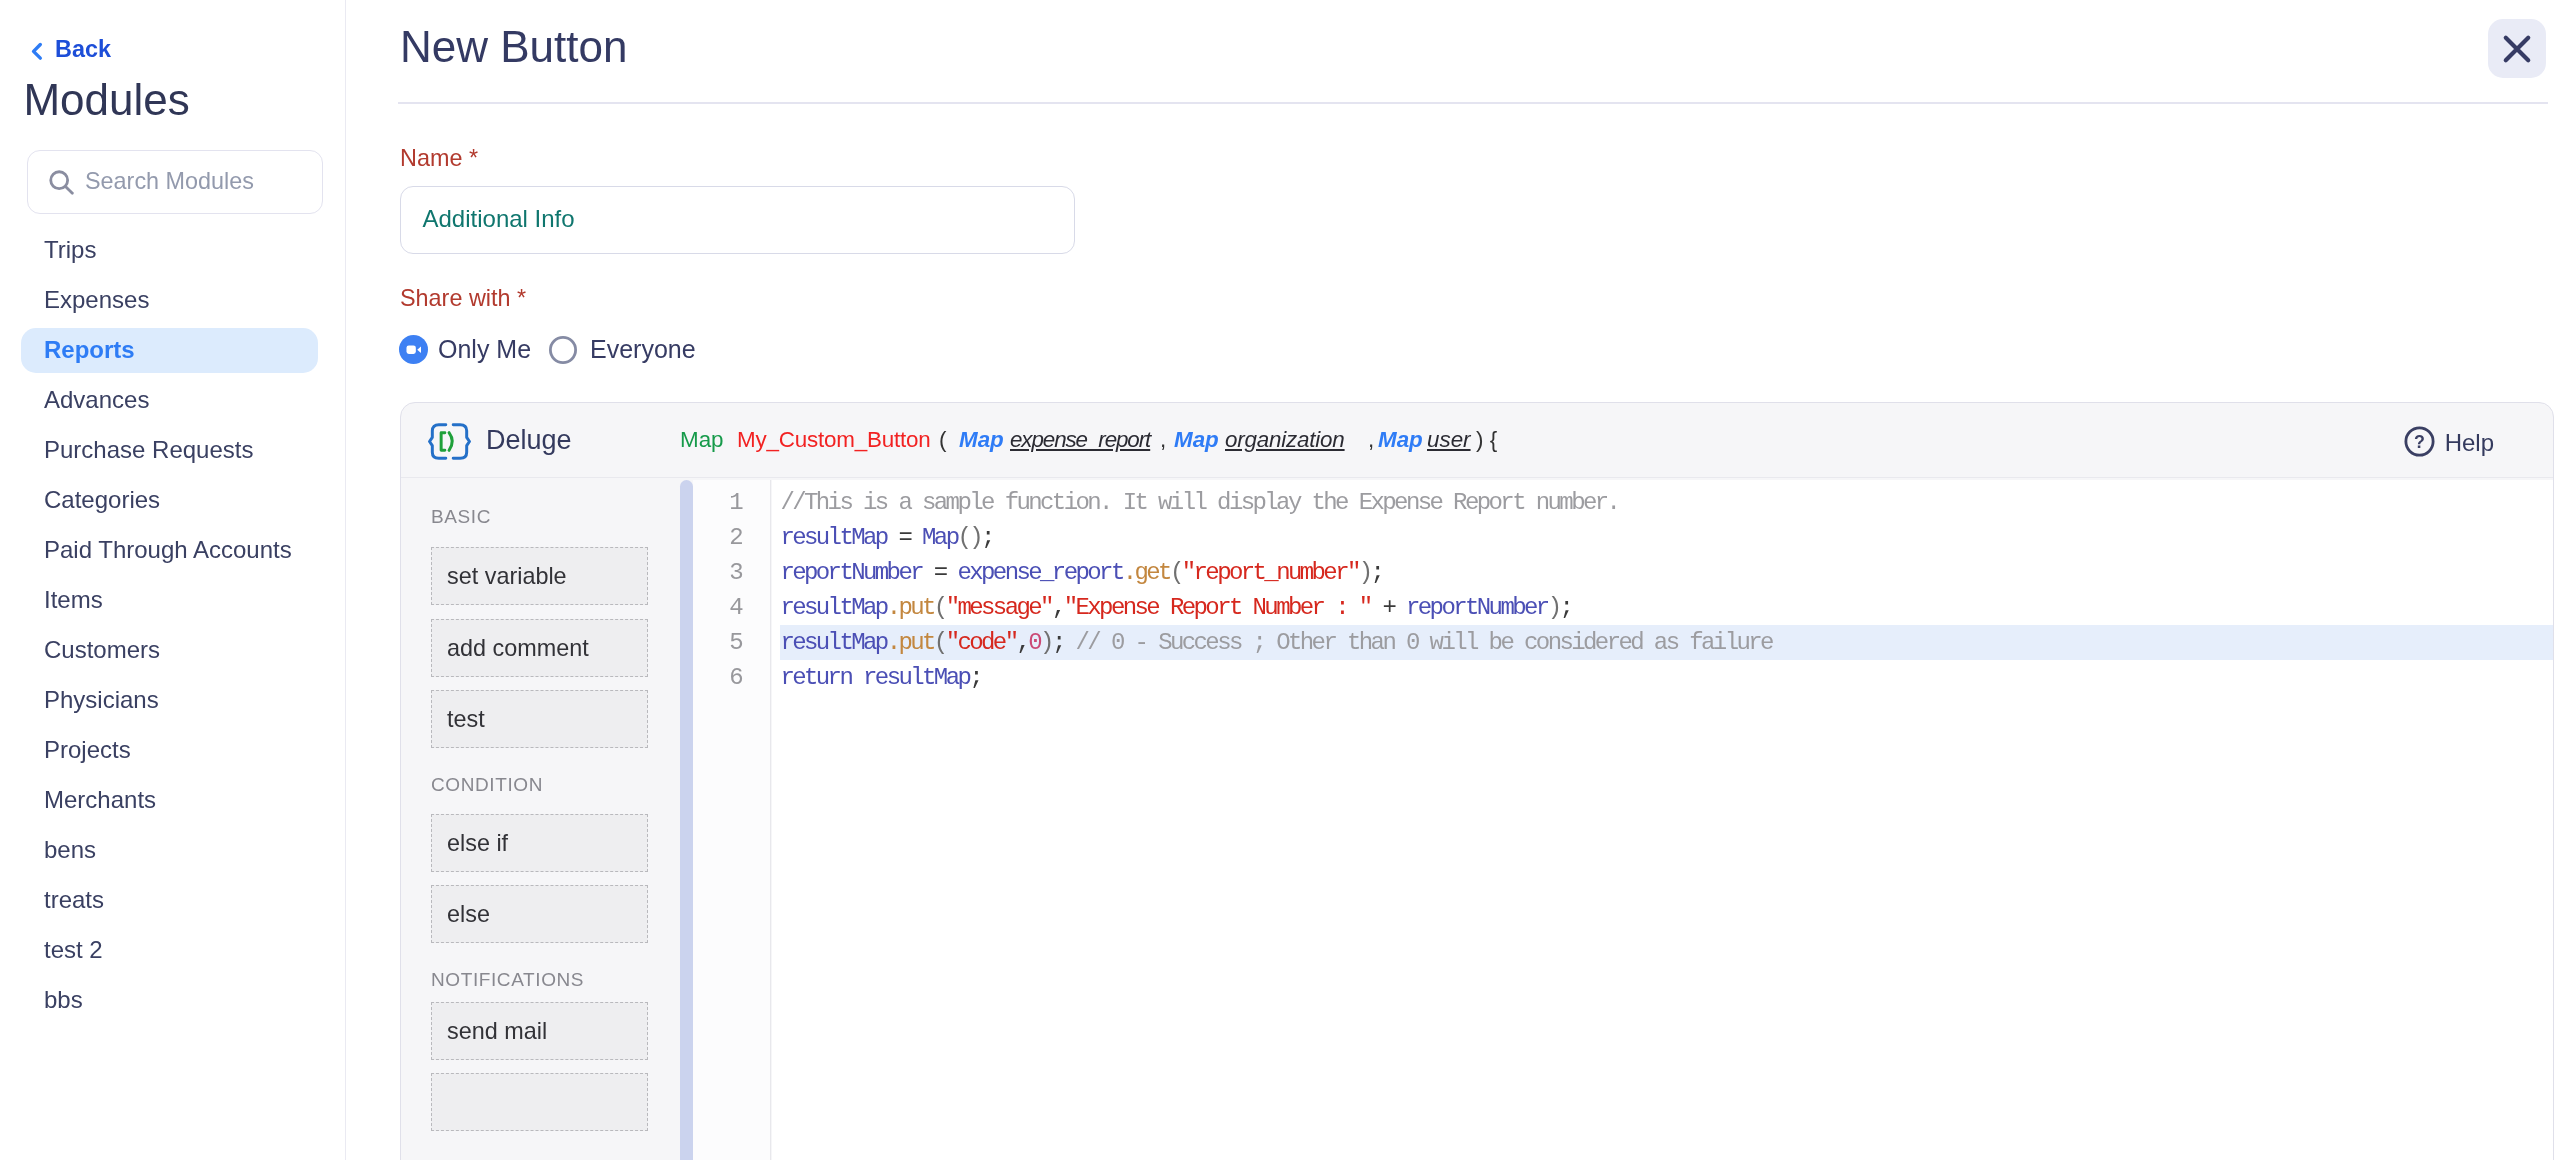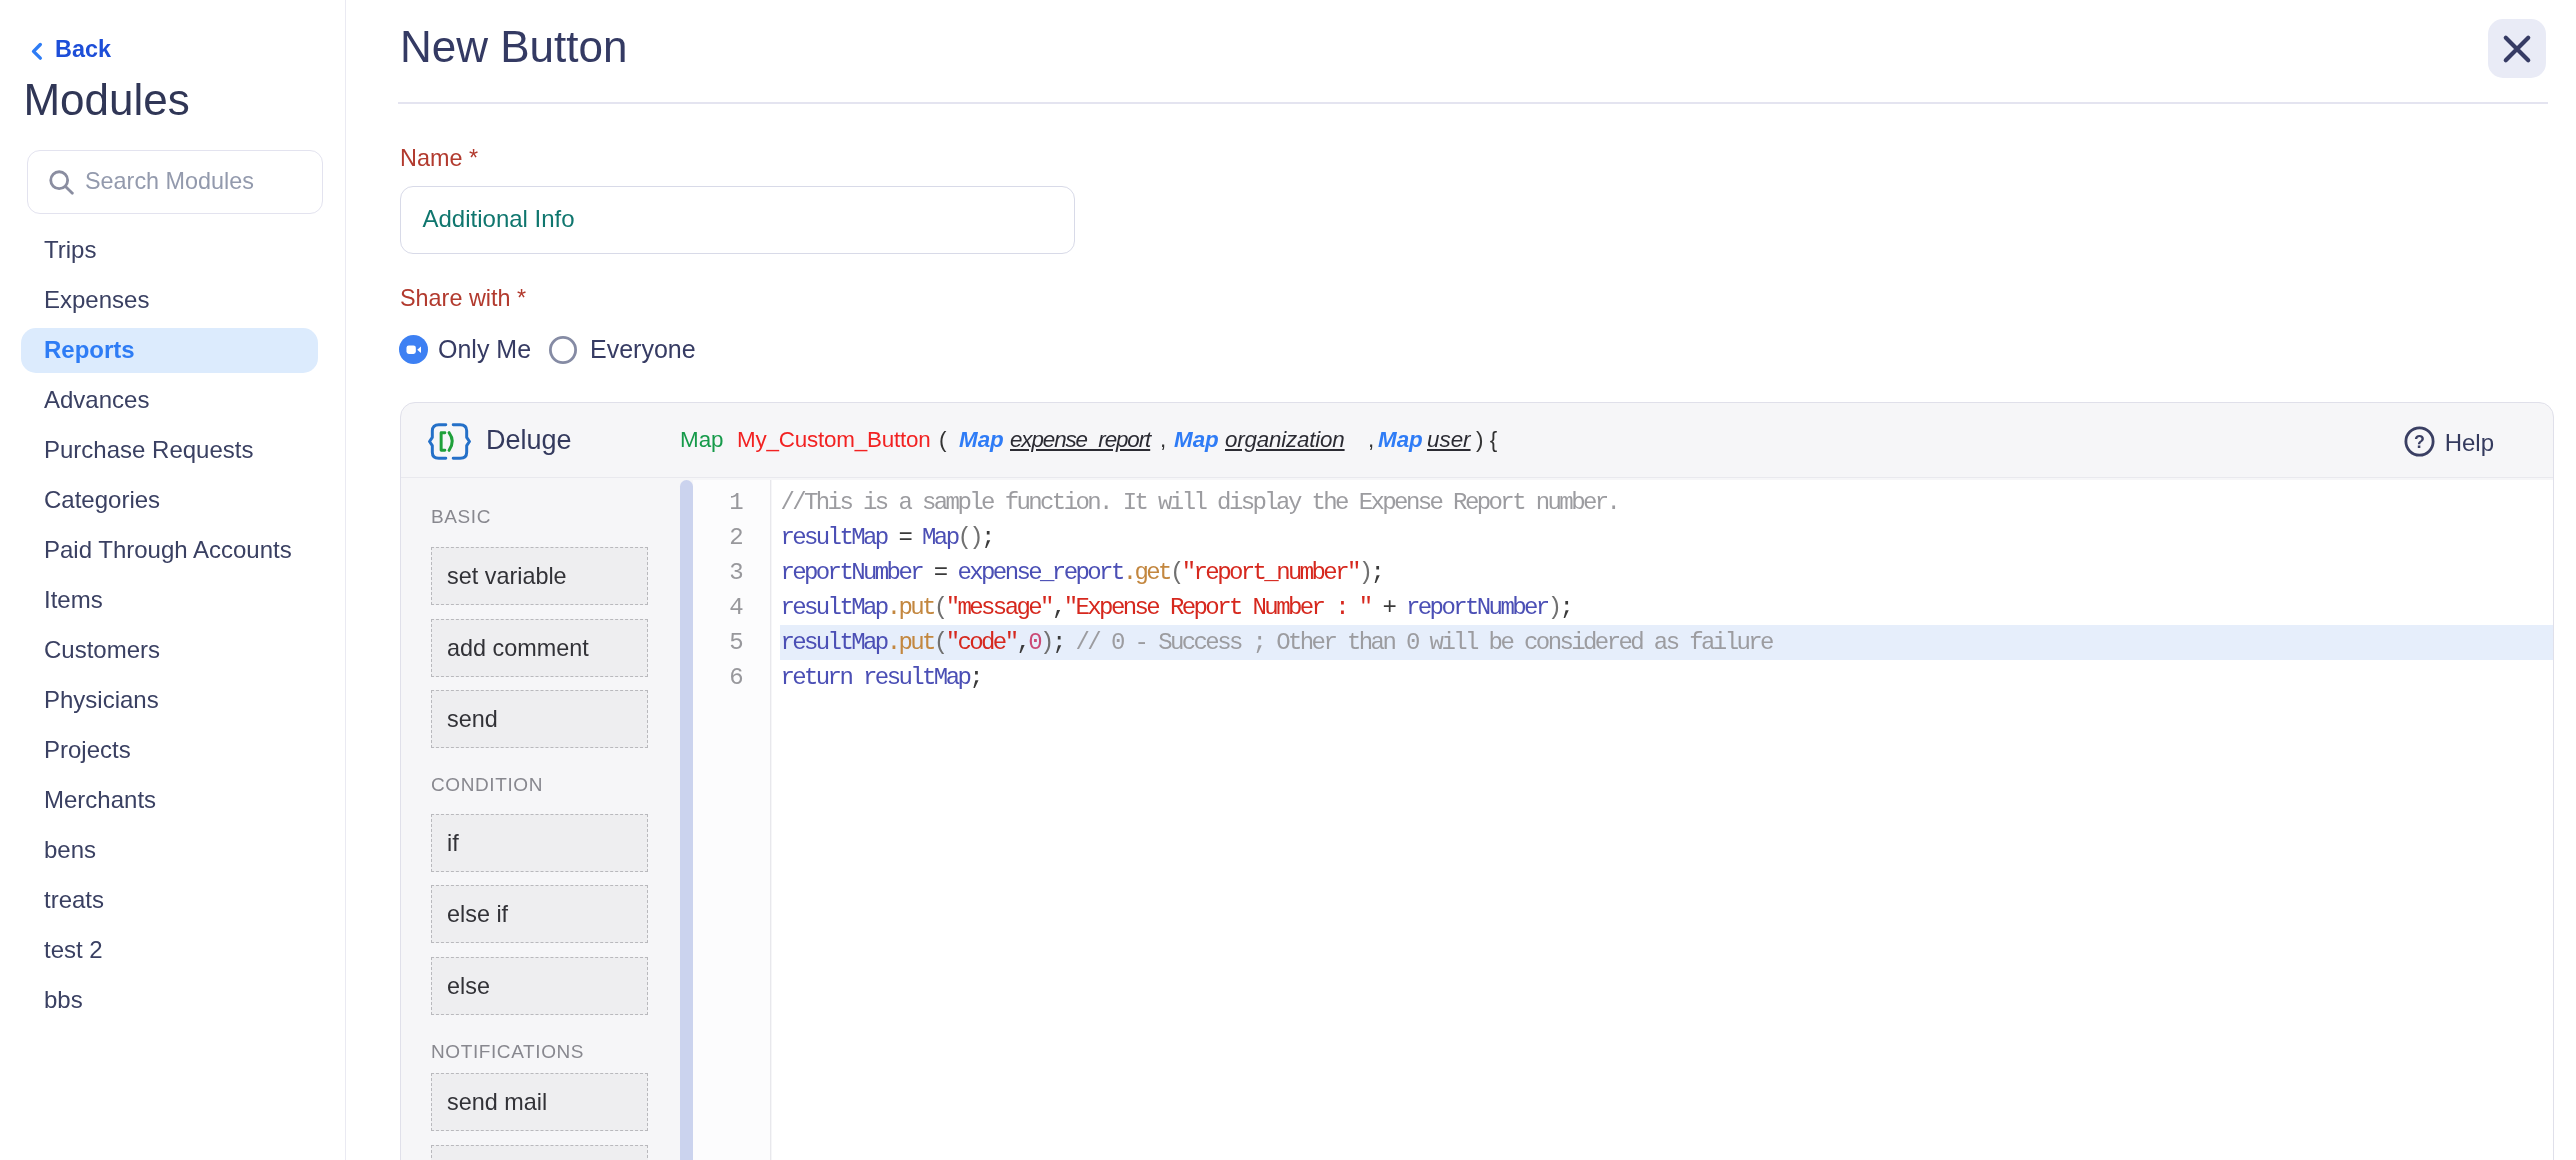--- a/index.html
+++ b/index.html
@@ -145,23 +145,22 @@
       </div>
     <div id="help"><svg style="vertical-align:-6.5px;margin-right:9.3px;font-size:26px" width="31" height="31" viewBox="0 0 33 33" fill="none">
           <circle cx="16.5" cy="16.5" r="14.5" stroke="#3a3f63" stroke-width="3"></circle>
           <text x="16.5" y="23" text-anchor="middle" font-size="19" font-weight="700" fill="#3a3f63" font-family="Liberation Sans">?</text>
         </svg>Help</div>
   </div>
   <div id="palette">
     <div class="plabel" style="margin:26px 0 18.7px;">BASIC</div>
     <div class="pbox">set variable</div>
     <div class="pbox">add comment</div>
-    <div class="pbox">send</div>
+    <div class="pbox">test</div>
     <div class="plabel" style="margin:26px 0 17px;">CONDITION</div>
-    <div class="pbox">if</div>
     <div class="pbox">else if</div>
     <div class="pbox">else</div>
     <div class="plabel" style="margin:26px 0 10.3px;">NOTIFICATIONS</div>
     <div class="pbox">send mail</div>
     <div class="pbox"></div>
   </div>
   <div id="splitter"></div>
   <div id="gutter">
     <div id="lines">
       <div class="ln">1</div>

